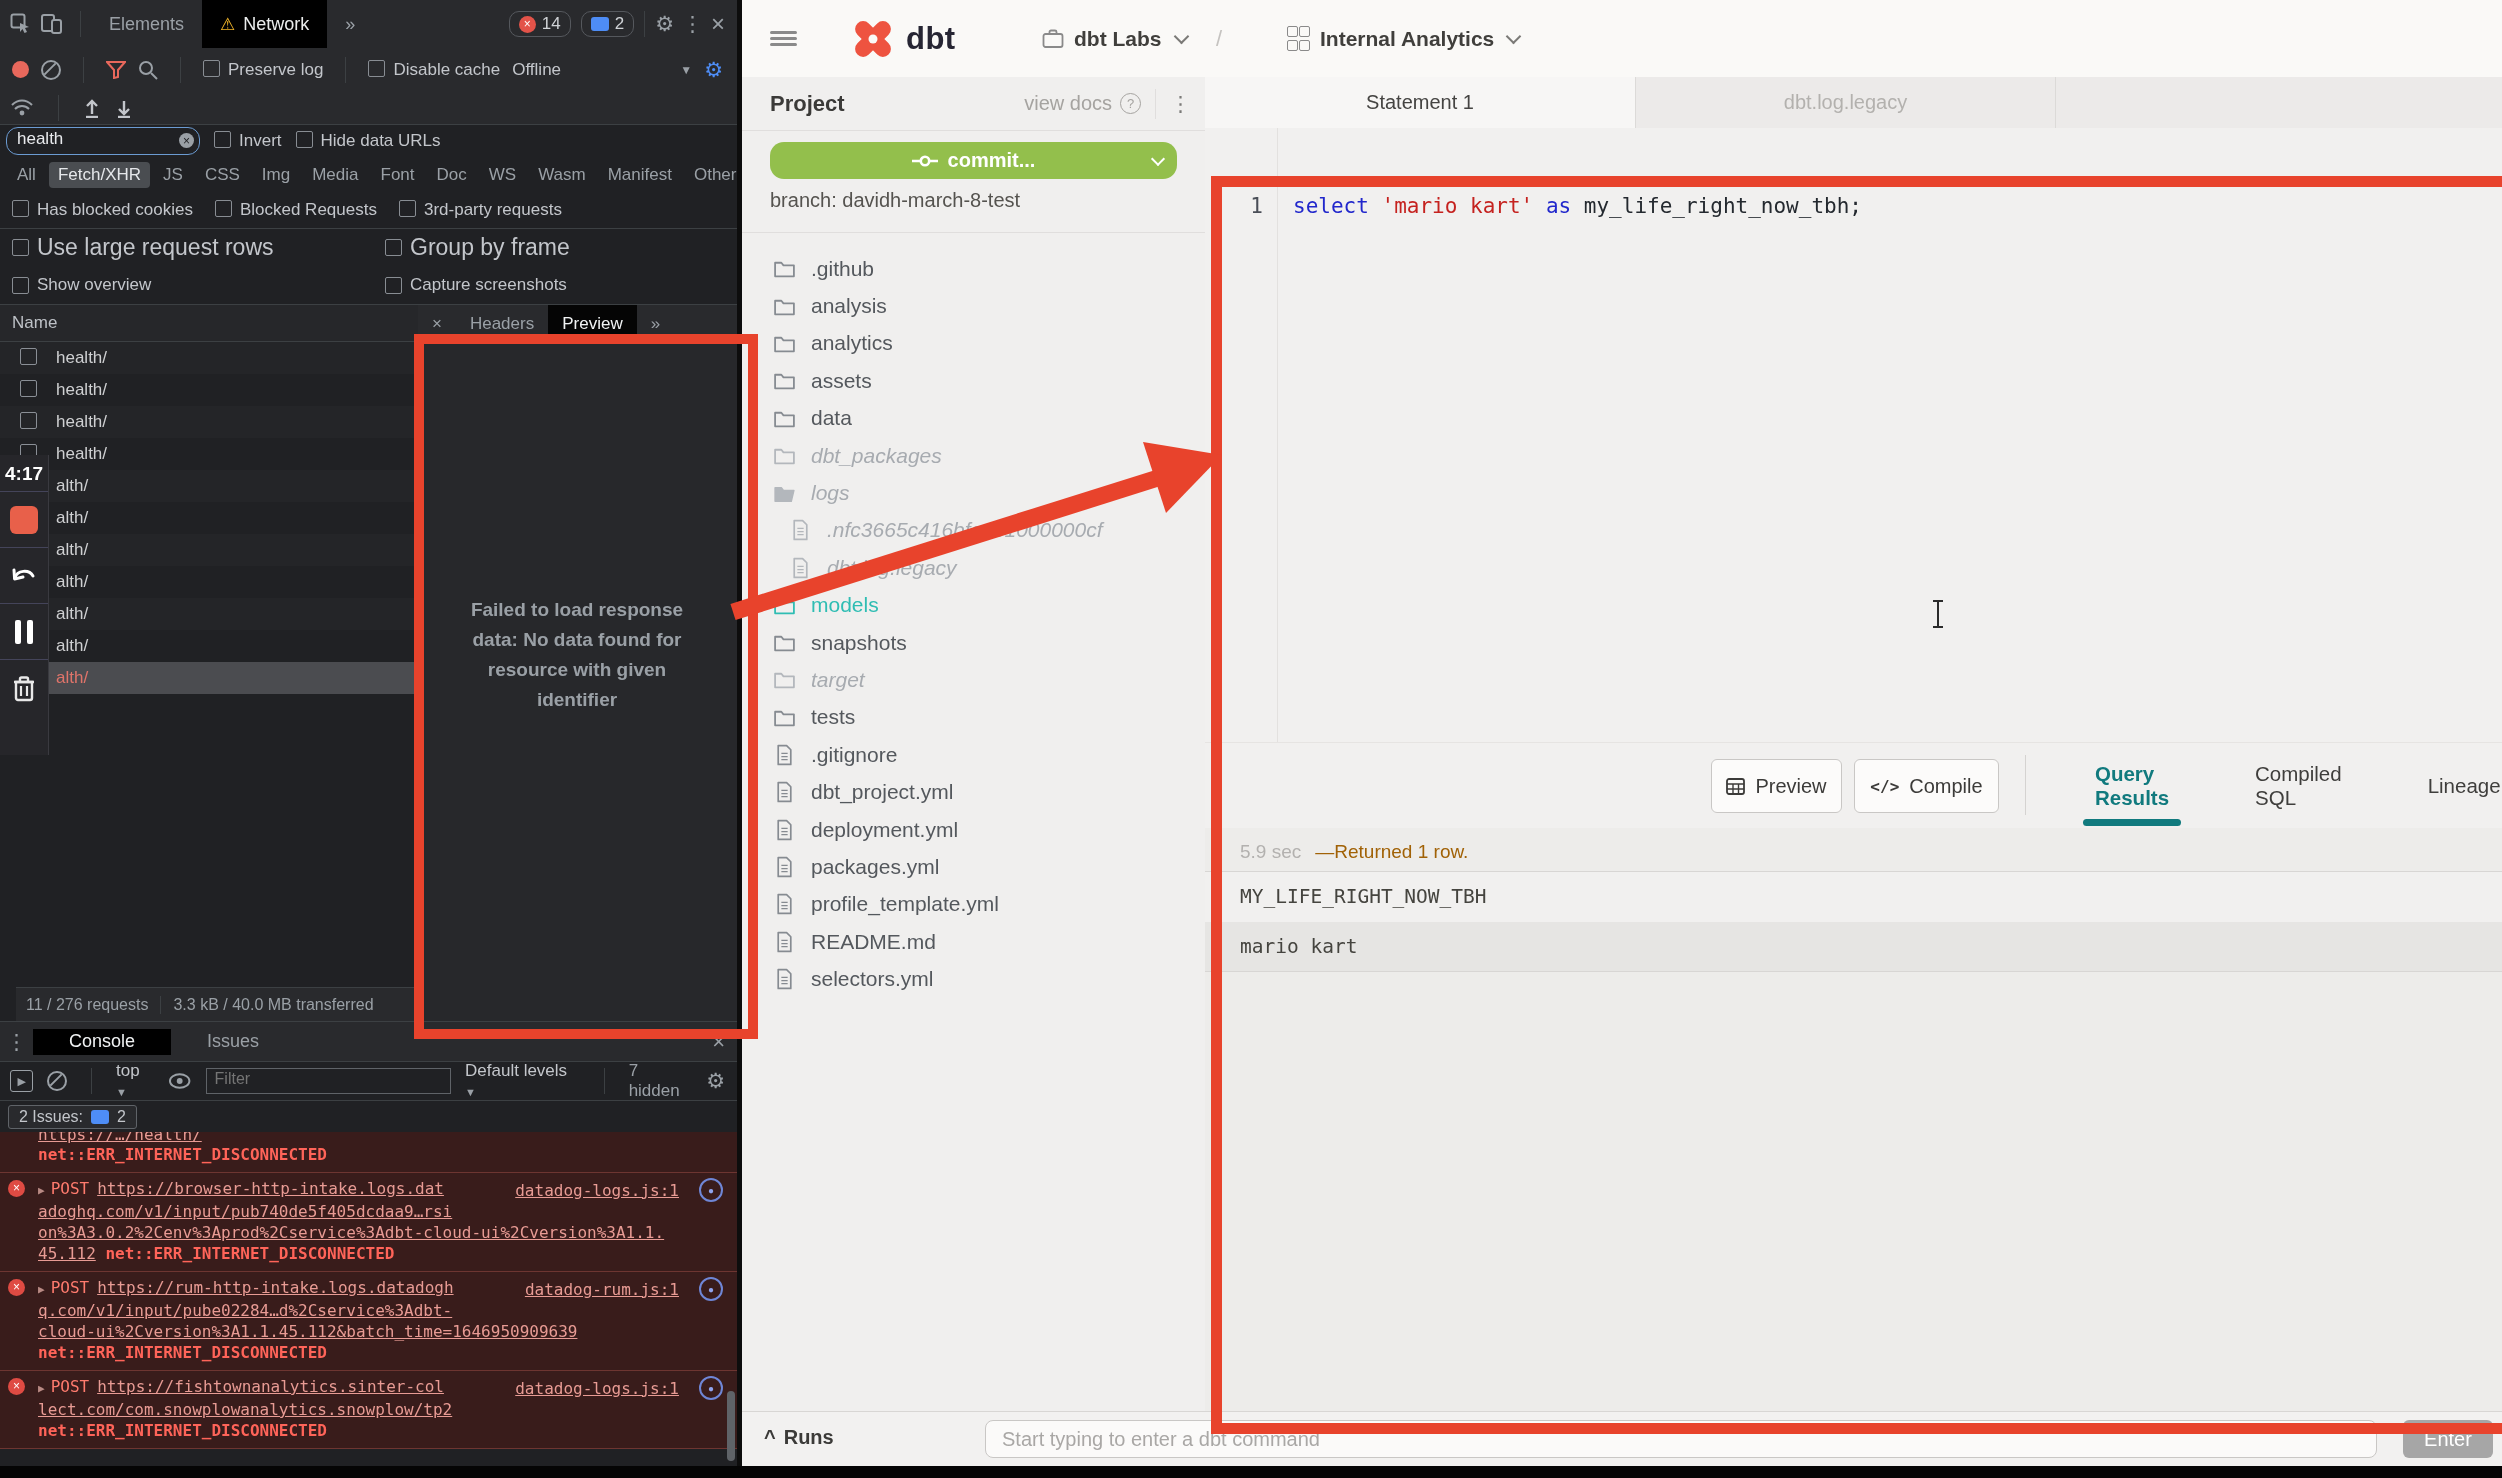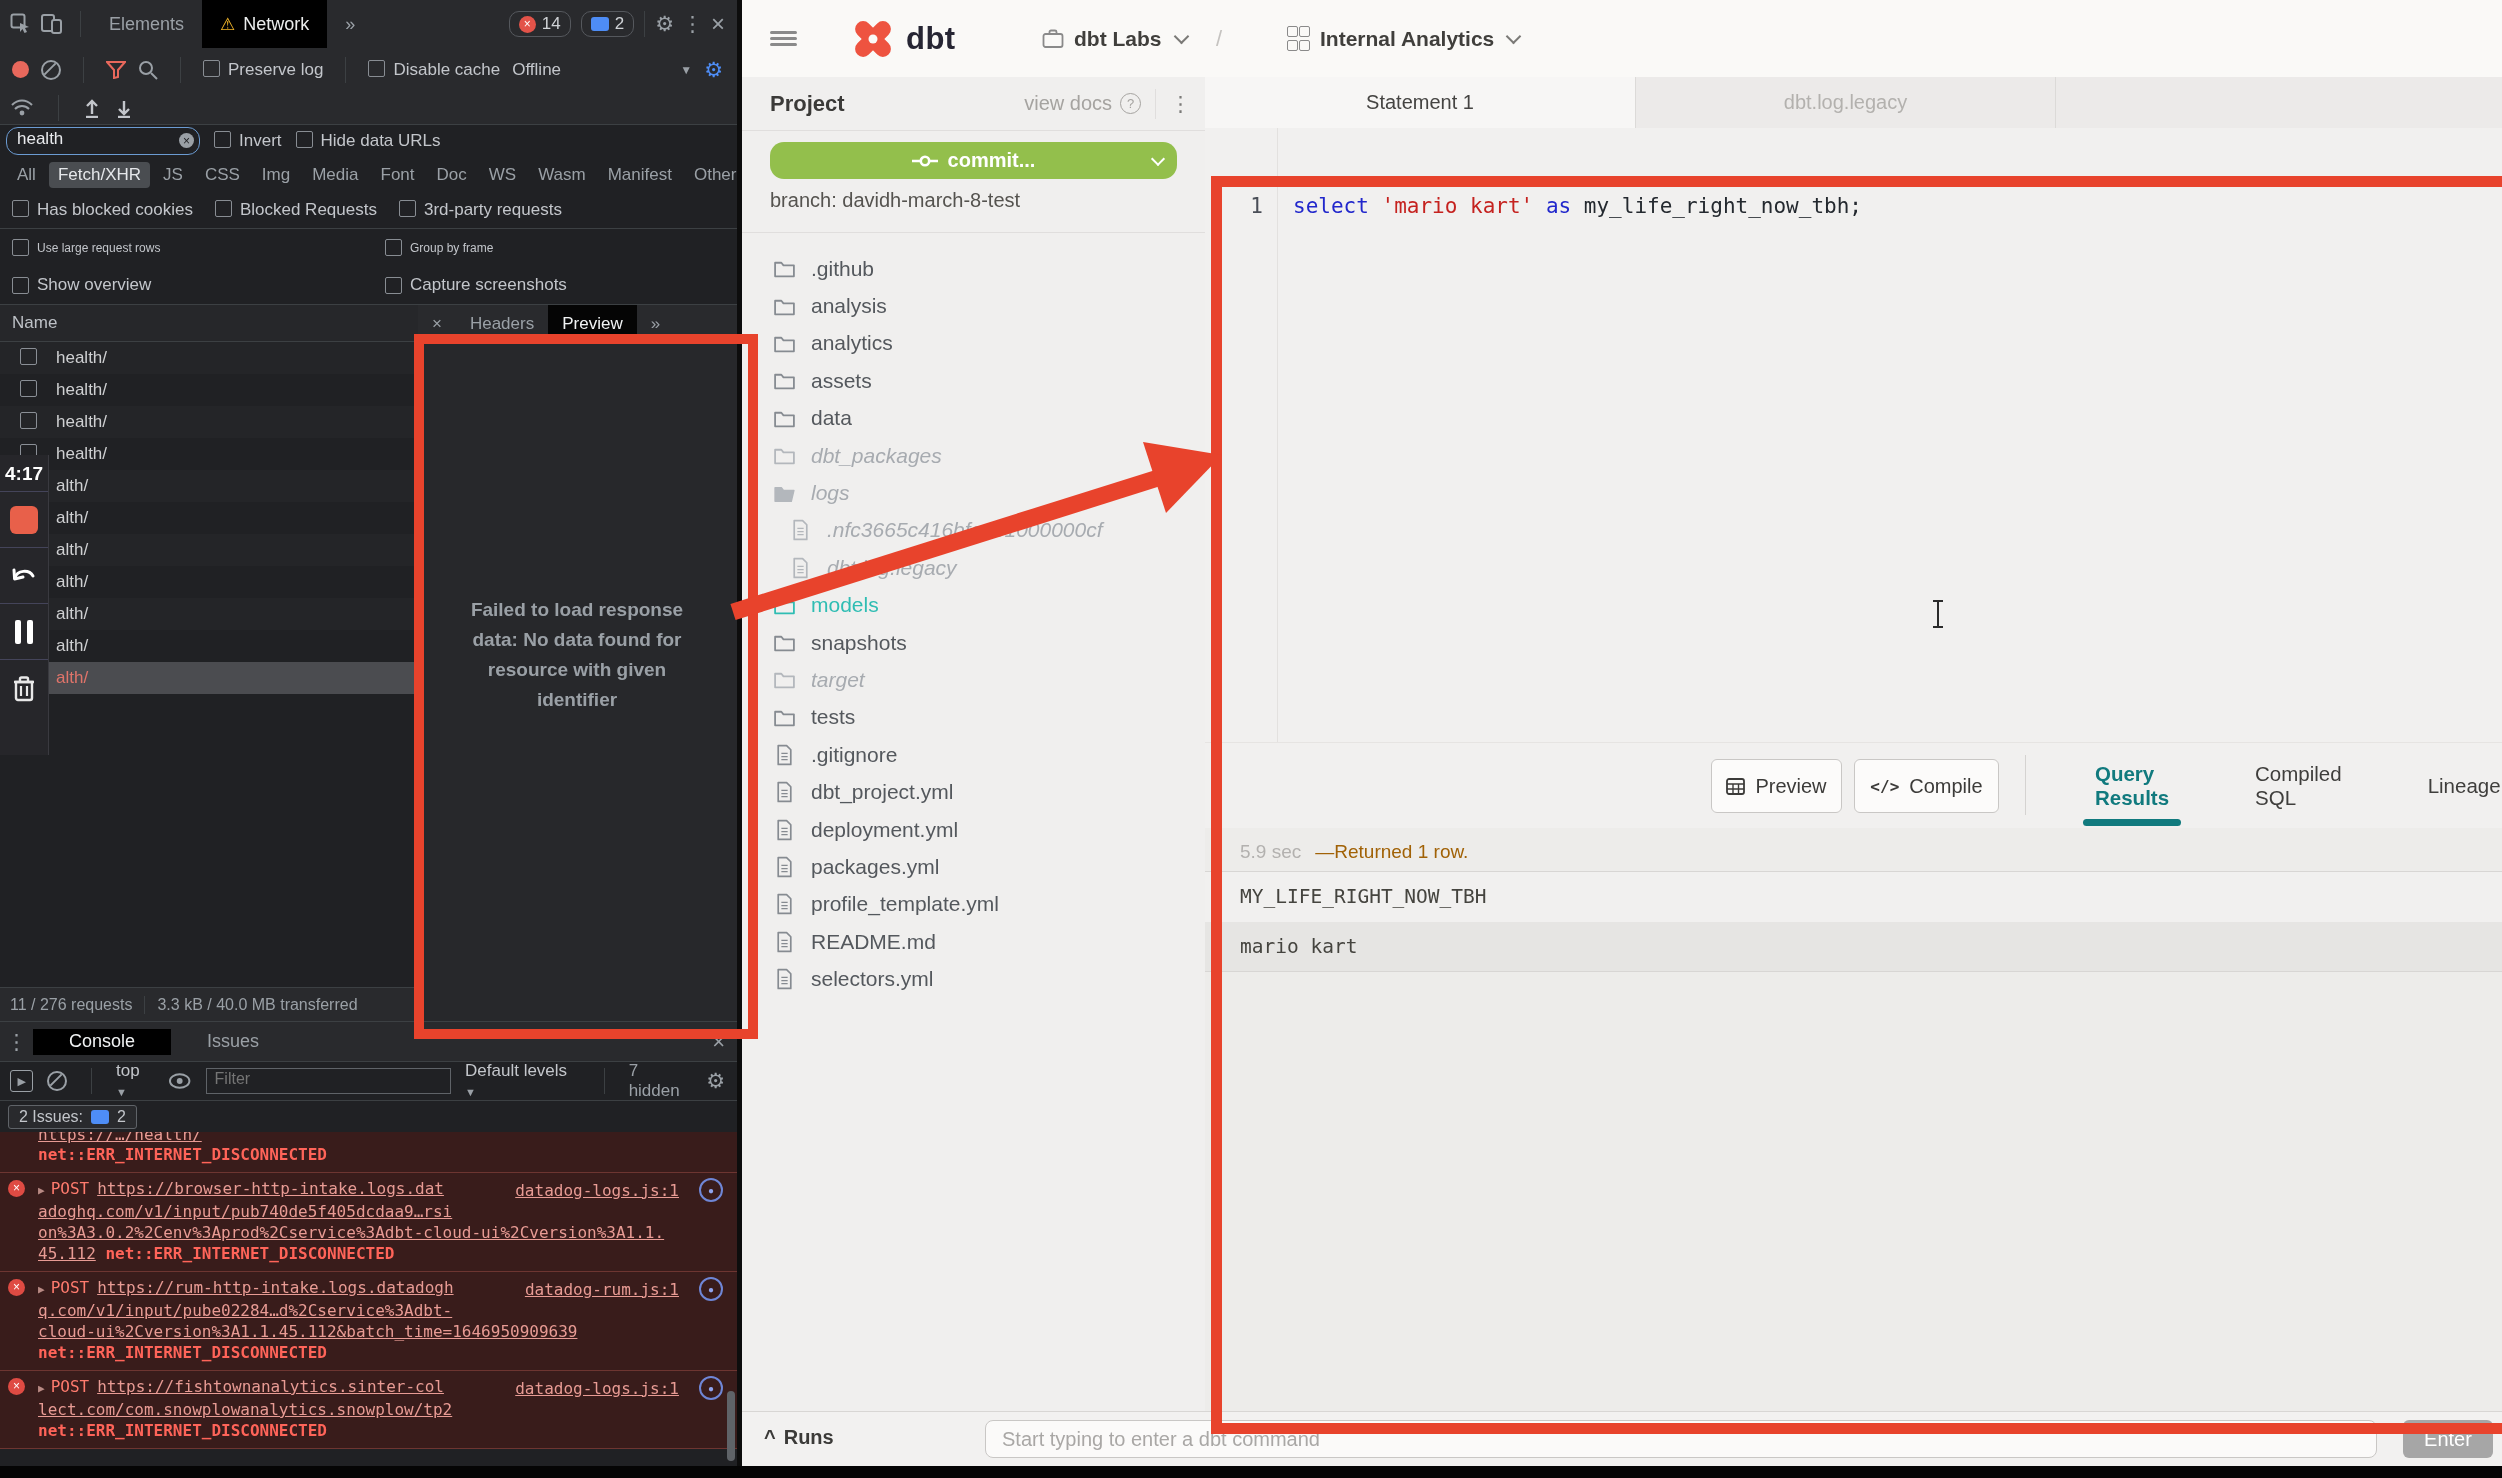--- a/index.html
+++ b/index.html
@@ -26,32 +26,32 @@
   .cb{display:inline-block;width:15px;height:15px;border:1.5px solid #888d93;border-radius:2px;vertical-align:-2px;margin-right:8px;background:transparent;flex:none;}
   #dt-netcond{top:91px;height:33px;background:#292a2d;border-bottom:1px solid #3c4043;gap:14px;padding-left:10px;}
   #dt-filterrow{top:124px;height:34px;gap:14px;padding-left:6px;font-size:17px;}
   .filterbox{width:160px;height:26px;background:#202124;border:1px solid #6b9bd2;border-radius:12px;color:#e8eaed;font-size:17px;padding:0 24px 0 8px;position:relative;}
   .filterbox input{background:transparent;border:none;outline:none;color:#e8eaed;font-size:17px;width:120px;font-family:"Liberation Sans",sans-serif;}
   .clearx{position:absolute;right:5px;top:5px;width:15px;height:15px;border-radius:50%;background:#9aa0a6;color:#202124;font-size:12px;display:flex;align-items:center;justify-content:center;}
   #dt-types{top:158px;height:34px;gap:4px;padding-left:8px;font-size:17px;color:#9aa0a6;}
   .ftype{padding:3px 9px;border-radius:4px;}
   .ftype.on{background:#4a4d51;color:#e5e7ea;}
   #dt-fchecks{top:192px;height:36px;gap:22px;padding-left:12px;font-size:17px;border-bottom:1px solid #3c4043;}
-  #dt-opts1{top:229px;height:37px;font-size:12px;}
+  #dt-opts1{top:229px;height:37px;font-size:23px;}
   #dt-opts2{top:266px;height:38px;font-size:17px;border-bottom:1px solid #3c4043;}
   .optl{position:absolute;left:12px;display:flex;align-items:center;}
   .optr{position:absolute;left:385px;display:flex;align-items:center;}
   
   #dt-left{position:absolute;left:0;top:305px;width:418px;height:716px;border-right:1px solid #3c4043;}
   #dt-namehdr{height:36px;line-height:36px;padding-left:12px;font-size:17px;color:#bdc1c6;border-bottom:1px solid #3c4043;background:#26272a;}
   .req{height:32px;line-height:32px;padding-left:56px;font-size:17px;color:#cfd0d2;white-space:nowrap;}
   .req:nth-child(odd){background:#242528;}
   .req.sel{background:#4b4c50;color:#e0746a;}
   .req-ic{display:inline-block;width:15px;height:15px;border:1.5px solid #8a8f96;border-radius:2px;vertical-align:-2px;margin-left:-36px;margin-right:19px;}
-  #dt-status{position:absolute;left:0;bottom:0;width:418px;height:33px;display:flex;align-items:center;gap:12px;background:#292a2d;border-top:1px solid #3c4043;font-size:16px;color:#9aa0a6;padding-left:10px;white-space:nowrap;overflow:hidden;}
+  #dt-status{position:absolute;left:16px;bottom:0;width:418px;height:33px;display:flex;align-items:center;gap:12px;background:#292a2d;border-top:1px solid #3c4043;font-size:16px;color:#9aa0a6;padding-left:10px;white-space:nowrap;overflow:hidden;}
   
   #dt-right{position:absolute;left:418px;top:305px;width:319px;height:716px;background:#27282b;}
   #resp-tabs{height:37px;display:flex;align-items:center;background:#292a2d;border-bottom:1px solid #3c4043;font-size:17px;color:#9aa0a6;gap:0;}
   .resp-tab{padding:0 14px;height:37px;display:flex;align-items:center;}
   .resp-tab.on{background:#050505;color:#f1f3f4;}
   #fail-msg{position:absolute;left:34px;top:290px;width:250px;text-align:center;font-size:19px;line-height:30px;font-weight:bold;color:#9aa0a6;}
   
   #dt-console{position:absolute;left:0;top:1021px;width:737px;height:445px;border-top:1px solid #3c4043;background:#202124;}
   #con-tabs{height:39px;display:flex;align-items:center;background:#292a2d;border-bottom:1px solid #3c4043;font-size:18px;color:#9aa0a6;}
   .con-tab{padding:0 36px;height:26px;display:flex;align-items:center;}

